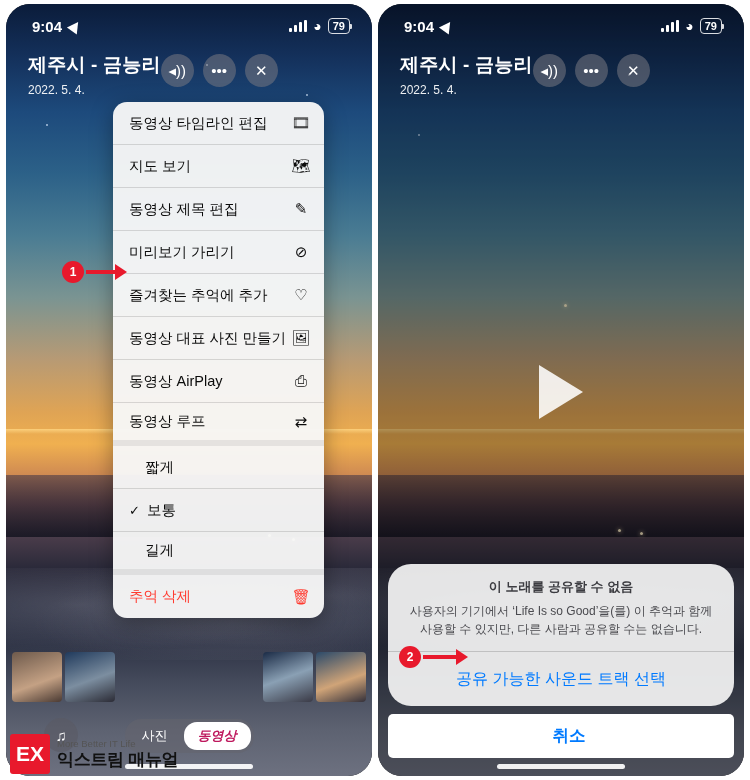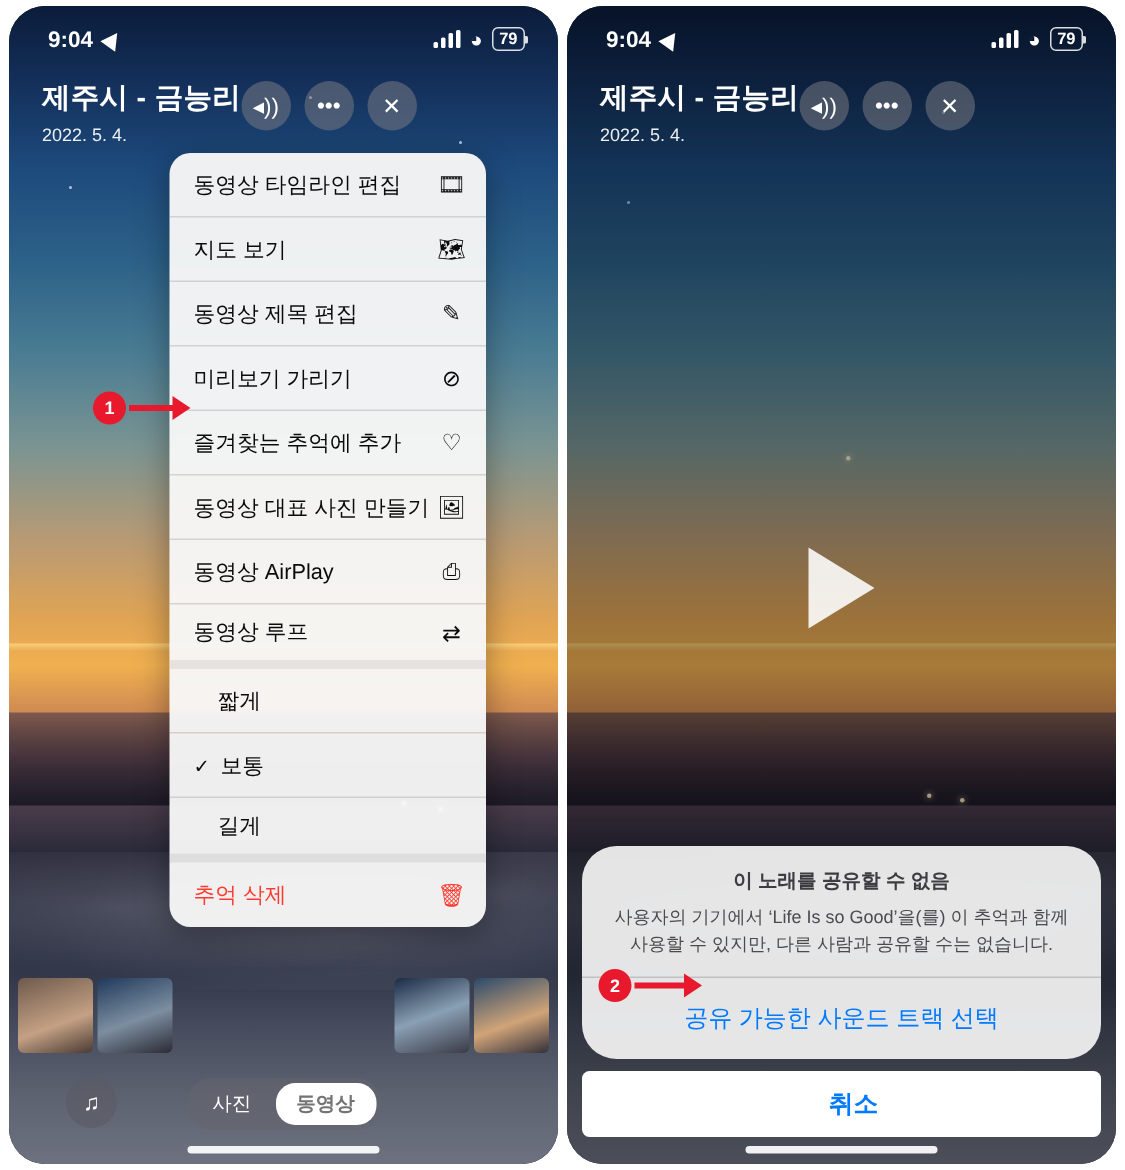--- a/index.html
+++ b/index.html
@@ -181,21 +181,21 @@
     color:#fff; font-size:15px; z-index:7;
   }
   .seg {
     display:flex; background: rgba(100,100,110,.55);
     border-radius:16px; padding:3px; gap:2px;
   }
   .seg div {
     padding: 5px 14px; border-radius:13px;
     font-size:13px; color:#fff; font-weight:500;
   }
-  .seg div.active { background:#fff; color:#737373; font-weight:600; }
+  .seg div.active { background:#fff; color:#be185d; font-weight:600;font-style:italic; }
 
   .home-ind {
     position:absolute; bottom:7px; left:50%; transform:translateX(-50%);
     width:128px; height:5px; border-radius:3px; background:rgba(255,255,255,.92);
     z-index: 30;
   }
 
   
   .play-btn {
     position:absolute; left:50%; top:388px; transform:translate(-50%,-50%);
@@ -453,14 +453,21 @@
     <div class="arrow-line" style="width:30px;"></div>
     <div class="arrow-head"></div>
   </div>
 
   <div class="callout" style="left:399px; top:646px;">
     <div class="badge">2</div>
     <div class="arrow-line" style="width:34px;"></div>
     <div class="arrow-head"></div>
   </div>
 
+  <div class="watermark">
+    <div class="wm-logo">EX</div>
+    <div class="wm-texts">
+      <div class="wm-top">More Better IT Life</div>
+      <div class="wm-bottom">익스트림 매뉴얼</div>
+    </div>
+  </div>
 
 </div>
 
 </body></html>

